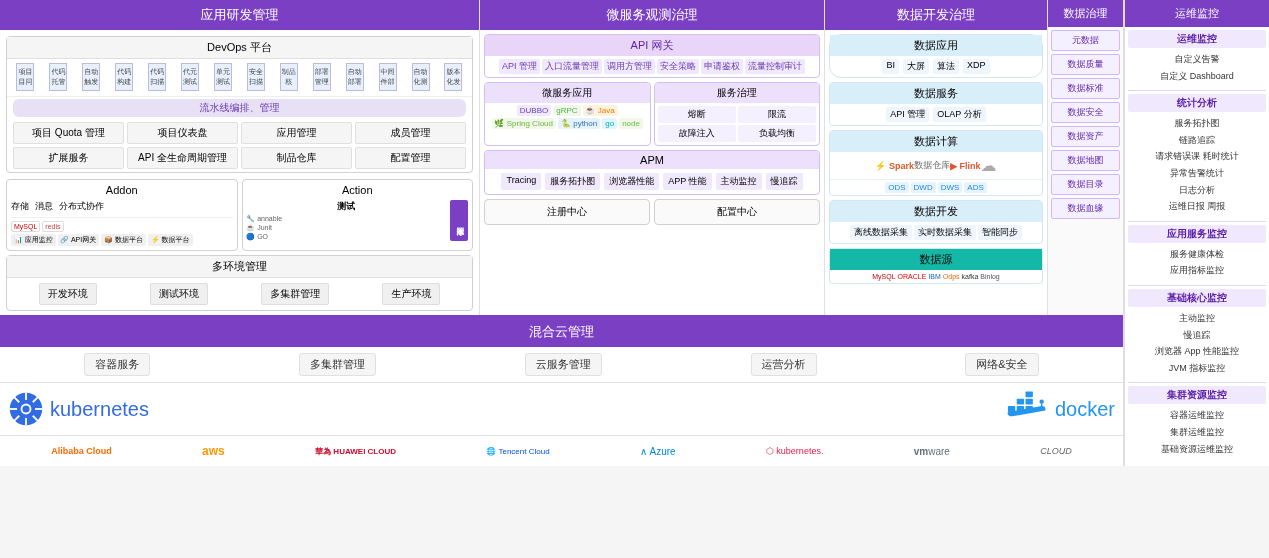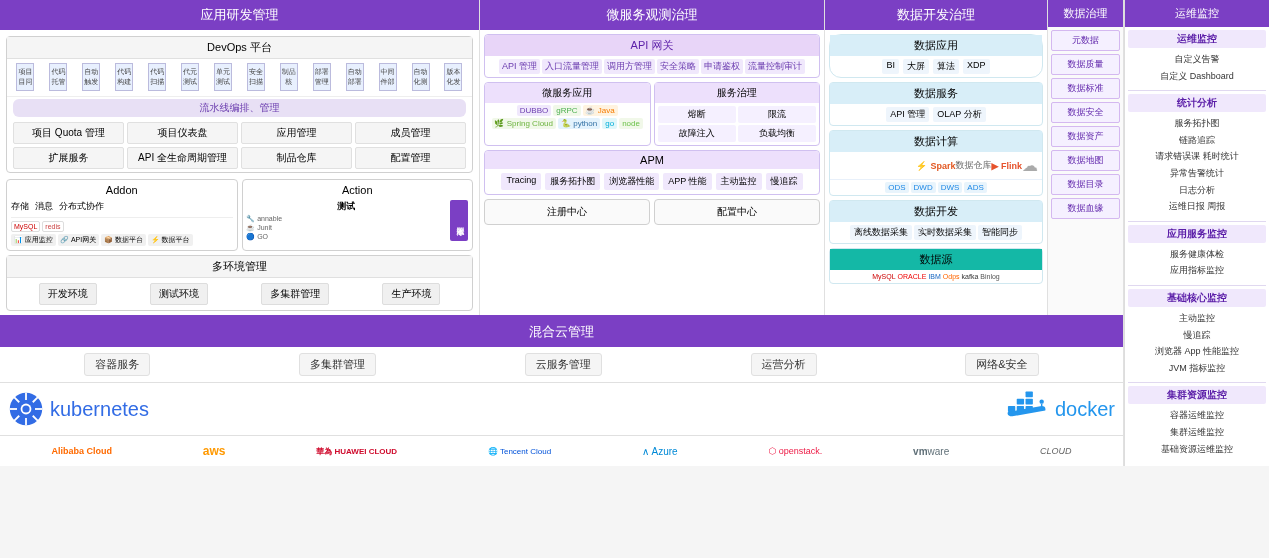--- a/index.html
+++ b/index.html
@@ -317,21 +317,21 @@
               <div class="data-service-header">数据服务</div>
               <div class="data-service-items">
                 <span class="data-tag">API 管理</span>
                 <span class="data-tag">OLAP 分析</span>
               </div>
             </div>
 
             <div class="data-calc">
               <div class="data-calc-header">数据计算</div>
 
-              <div style="display:flex; justify-content:flex-end; padding:4px; border-bottom:1px solid #e8f0fa; align-items:center;">
+              <div style="display:flex; justify-content:center; padding:4px; border-bottom:1px solid #e8f0fa; align-items:center;">
                 <span style="font-size:9px; color:#e25822; font-weight:bold;">⚡ Spark</span>
                 <span style="font-size:9px; color:#666;">数据仓库</span>
                 <span style="font-size:9px; color:#e6522c; font-weight:bold;">▶ Flink</span>
                 <span style="font-size:16px; color:#aaa;">☁</span>
               </div>
 
               <div class="ods-row">
                 <span class="ods-tag">ODS</span>
                 <span class="ods-tag">DWD</span>
                 <span class="ods-tag">DWS</span>
@@ -435,21 +435,21 @@
         <div class="cloud-provider">
           <div style="font-size:8px; color:#cf0a2c; font-weight:bold;">華為 HUAWEI CLOUD</div>
         </div>
         <div class="cloud-provider">
           <div style="font-size:8px; color:#0052d9;">🌐 Tencent Cloud</div>
         </div>
         <div class="cloud-provider">
           <div style="font-size:10px; color:#0089d6;">∧ Azure</div>
         </div>
         <div class="cloud-provider">
-          <div style="font-size:9px; color:#ed1944;">⬡ openstack.</div>
+          <div style="font-size:9px; color:#ed1944;">⬡ kubernetes.</div>
         </div>
         <div class="cloud-provider">
           <div style="font-size:10px; color:#607078; font-weight:bold;">vm<span style="font-weight:300;">ware</span></div>
         </div>
         <div class="cloud-provider">
           <div style="font-size:9px; color:#666; font-style:italic;">CLOUD</div>
         </div>
       </div>
 
     </div>

